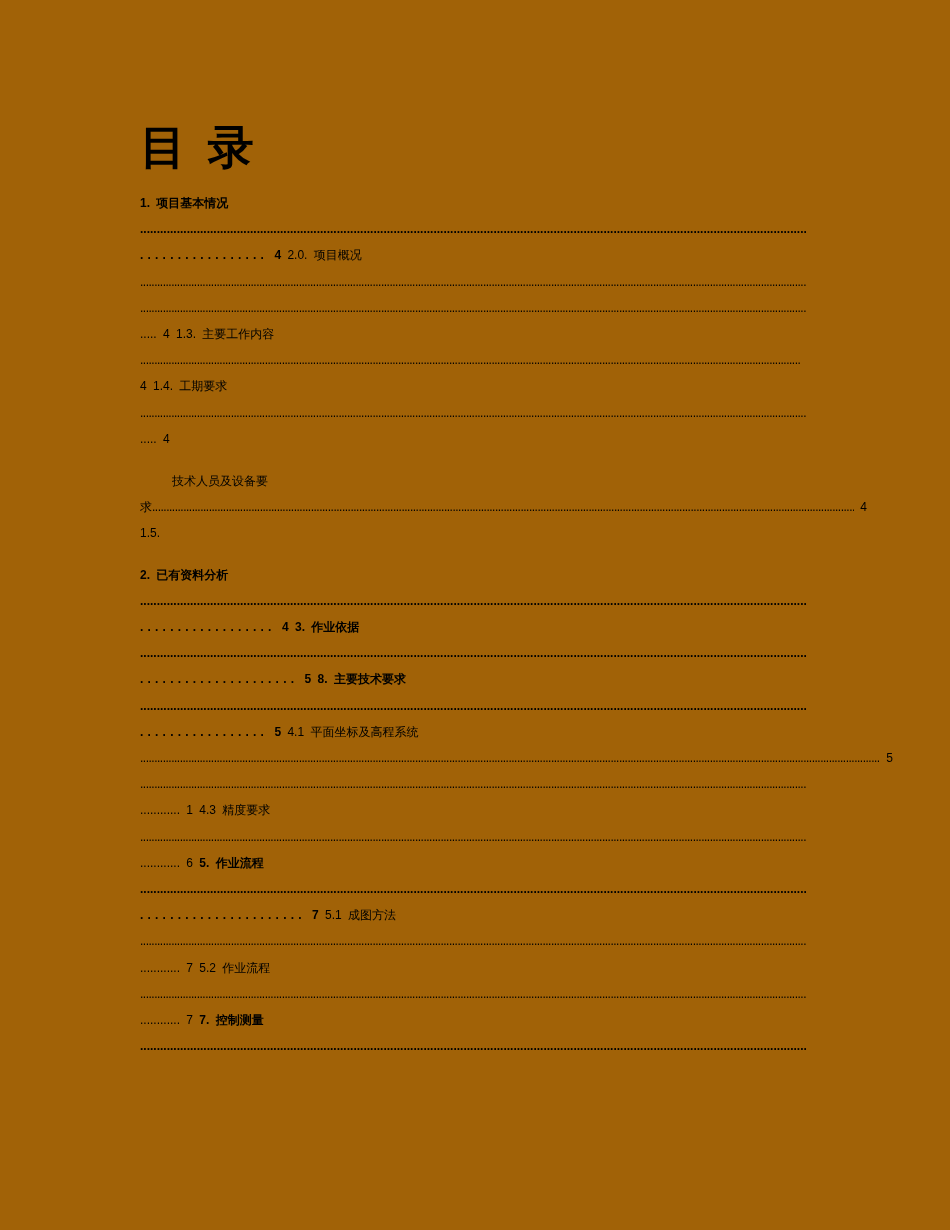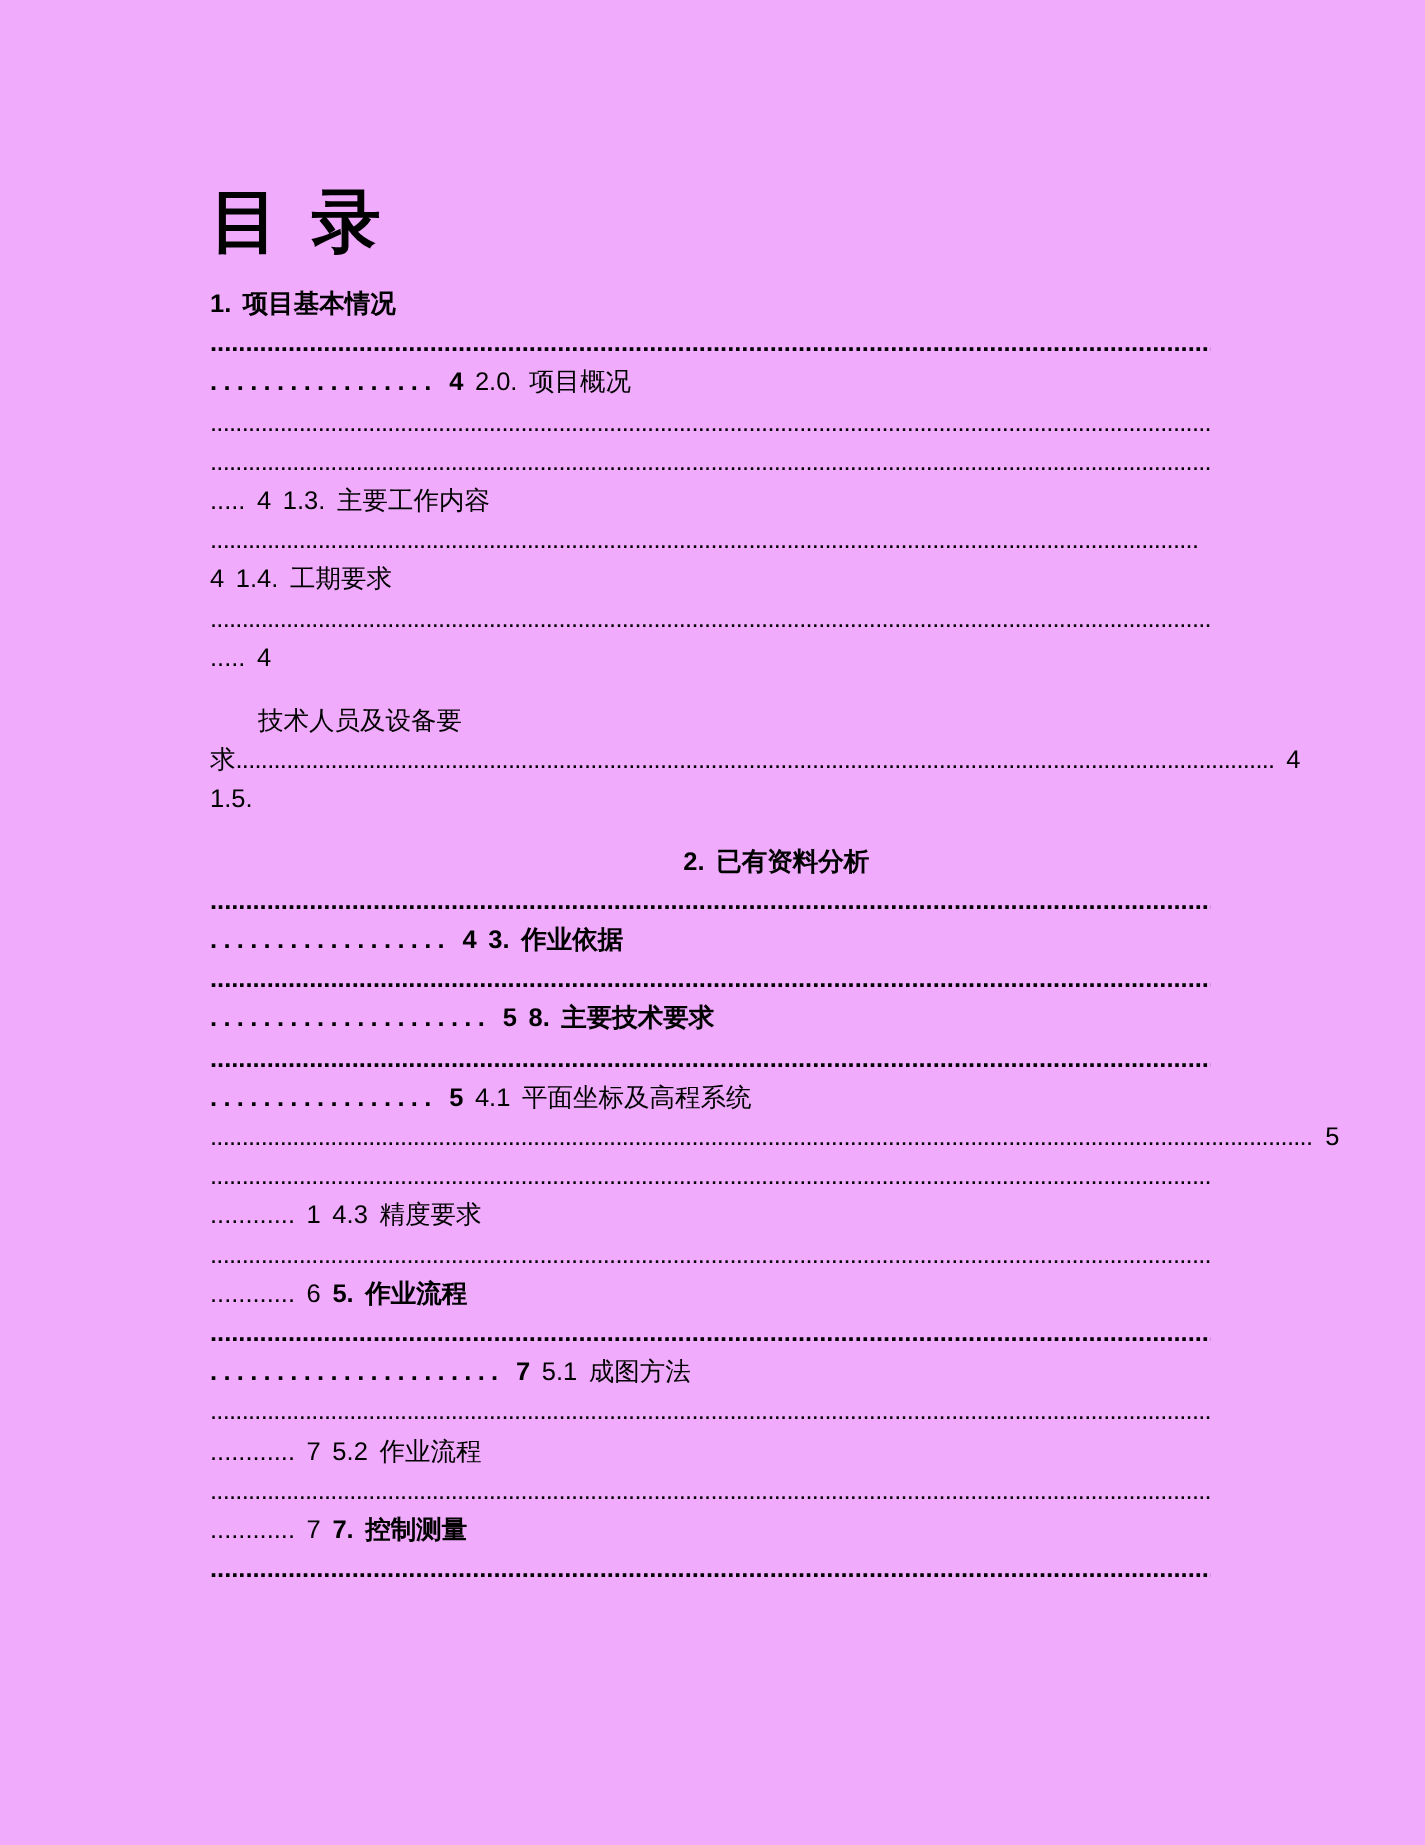--- a/index.html
+++ b/index.html
@@ -1,19 +1,19 @@
 <!DOCTYPE html>
 <html><head>
 <meta charset="utf-8">
 <style>
   html,body { margin:0; padding:0; background:#ffffff; }
   .page {
     position:relative;
     width:950px; height:1230px;
-    background:#f0abfc;
+    background:#a16207;
     font-family:"Liberation Sans","DejaVu Sans",sans-serif;
     color:#000000;
     overflow:hidden;
     box-sizing:border-box;
   }
   .content {
     box-sizing:border-box;
     padding:118px 55px 0 140px; 
   }
   .doc-title {
@@ -23,21 +23,21 @@
     letter-spacing:1px;
     word-spacing:7px;
     margin:0 0 14px 0;
     color:#000;
   }
   .toc { }
   .line {
     display:flex;
     align-items:baseline;
     line-height:26.2px;
-    font-size:17px;
+    font-size:12px;
     white-space:pre;
     word-spacing:3px;
     overflow:hidden;
     box-sizing:border-box;
   }
   .line span { white-space:pre; }
   .b { font-weight:bold; }
   
   .fill {
     flex:1 1 0;
@@ -62,21 +62,21 @@
         <div class="line" style="padding-right: 88px;"><span class="fill">............................................................................................................................................................................................................................................................................................................</span></div>
         <div class="line" style="padding-right: 88px;"><span class="fill">............................................................................................................................................................................................................................................................................................................</span></div>
         <div class="line"><span class="">..... 4 1.3. 主要工作内容</span></div>
         <div class="line" style="padding-right: 95px;"><span class="fill">............................................................................................................................................................................................................................................................................................................</span></div>
         <div class="line"><span class="">4 1.4. 工期要求</span></div>
         <div class="line" style="padding-right: 88px;"><span class="fill">............................................................................................................................................................................................................................................................................................................</span></div>
         <div class="line"><span class="">..... 4</span></div>
         <div class="line" style="margin-top: 16px; margin-left: 32px;"><span class="">技术人员及设备要</span></div>
         <div class="line" style="padding-right: 28px;"><span class="">求</span><span class="fill">............................................................................................................................................................................................................................................................................................................</span><span class=""> 4</span></div>
         <div class="line"><span class="">1.5.</span></div>
-        <div class="line" style="margin-top: 15px; justify-content: center;"><span class="b">2. 已有资料分析</span></div>
+        <div class="line" style="margin-top: 15px;"><span class="b">2. 已有资料分析</span></div>
         <div class="line" style="padding-right: 88px;"><span class="fill b">............................................................................................................................................................................................................................................................................................................</span></div>
         <div class="line"><span class="dspread b">..................</span><span class="b"> 4 </span><span class="b">3. 作业依据</span></div>
         <div class="line" style="padding-right: 88px;"><span class="fill b">............................................................................................................................................................................................................................................................................................................</span></div>
         <div class="line"><span class="dspread b">.....................</span><span class="b"> 5 </span><span class="b">8. 主要技术要求</span></div>
         <div class="line" style="padding-right: 88px;"><span class="fill b">............................................................................................................................................................................................................................................................................................................</span></div>
         <div class="line"><span class="dspread b">.................</span><span class="b"> 5 </span><span class="">4.1 平面坐标及高程系统</span></div>
         <div class="line" style="padding-right: 2px;"><span class="fill">............................................................................................................................................................................................................................................................................................................</span><span class=""> 5</span></div>
         <div class="line" style="padding-right: 88px;"><span class="fill">............................................................................................................................................................................................................................................................................................................</span></div>
         <div class="line"><span class="">............ 1 4.3 精度要求</span></div>
         <div class="line" style="padding-right: 88px;"><span class="fill">............................................................................................................................................................................................................................................................................................................</span></div>

